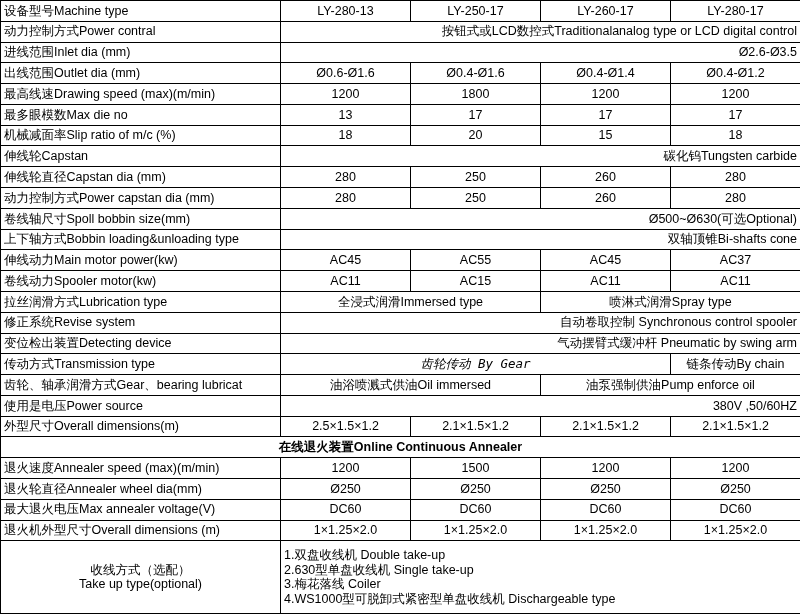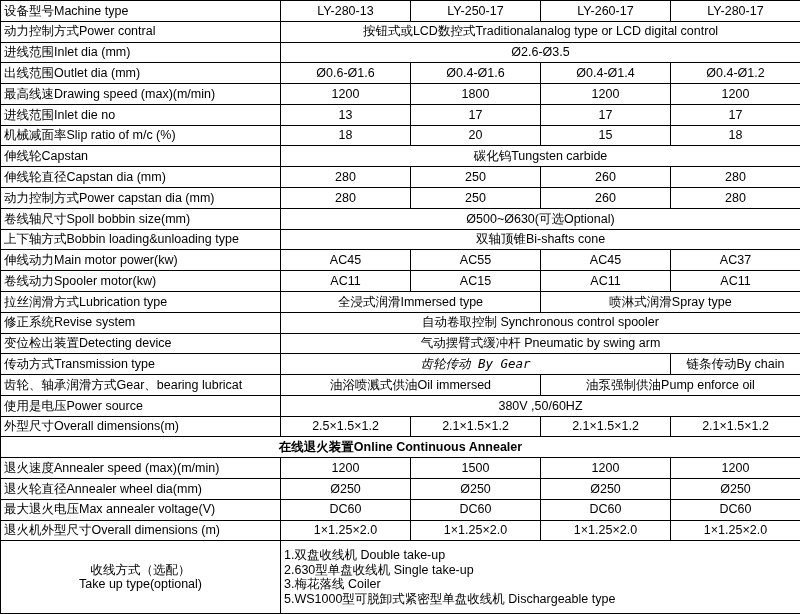--- a/index.html
+++ b/index.html
@@ -30,21 +30,21 @@
     white-space: nowrap;
   }
   td.label {
     text-align: left;
     padding-left: 2px;
   }
   td.val {
     text-align: center;
   }
   td.span-all {
-    text-align: center;
+    text-align: right;
   }
   td.section {
     text-align: center;
     font-weight: bold;
   }
   .col-label { width: 280px; }
   .col-v { width: 130px; }
   .takeup-label {
     text-align: center;
     font-size: 15px;
@@ -97,21 +97,21 @@
         <td class="val">Ø0.4-Ø1.2</td>
       </tr>
       <tr>
         <td class="label">最高线速Drawing speed (max)(m/min)</td>
         <td class="val">1200</td>
         <td class="val">1800</td>
         <td class="val">1200</td>
         <td class="val">1200</td>
       </tr>
       <tr>
-        <td class="label">进线范围Inlet die no</td>
+        <td class="label">最多眼模数Max die no</td>
         <td class="val">13</td>
         <td class="val">17</td>
         <td class="val">17</td>
         <td class="val">17</td>
       </tr>
       <tr>
         <td class="label">机械减面率Slip ratio of m/c (%)</td>
         <td class="val">18</td>
         <td class="val">20</td>
         <td class="val">15</td>
@@ -224,17 +224,17 @@
       </tr>
       <tr>
         <td class="takeup-label">
           <div>收线方式（选配）</div>
           <div>Take up type(optional)</div>
         </td>
         <td class="takeup-list" colspan="4">
           <div>1.双盘收线机   Double take-up</div>
           <div>2.630型单盘收线机   Single take-up</div>
           <div>3.梅花落线   Coiler</div>
-          <div>5.WS1000型可脱卸式紧密型单盘收线机    Dischargeable type</div>
+          <div>4.WS1000型可脱卸式紧密型单盘收线机    Dischargeable type</div>
         </td>
       </tr>
     </tbody>
 </table>
 
 </body></html>

